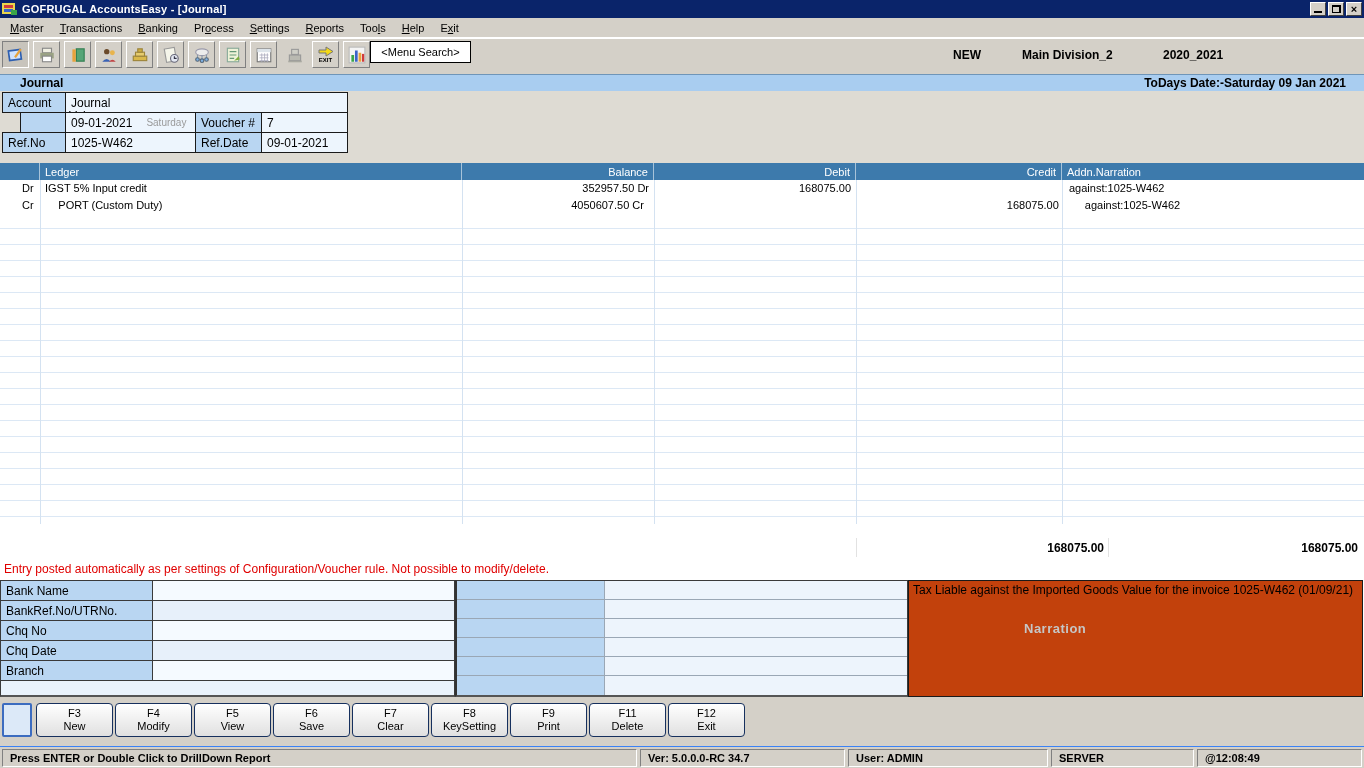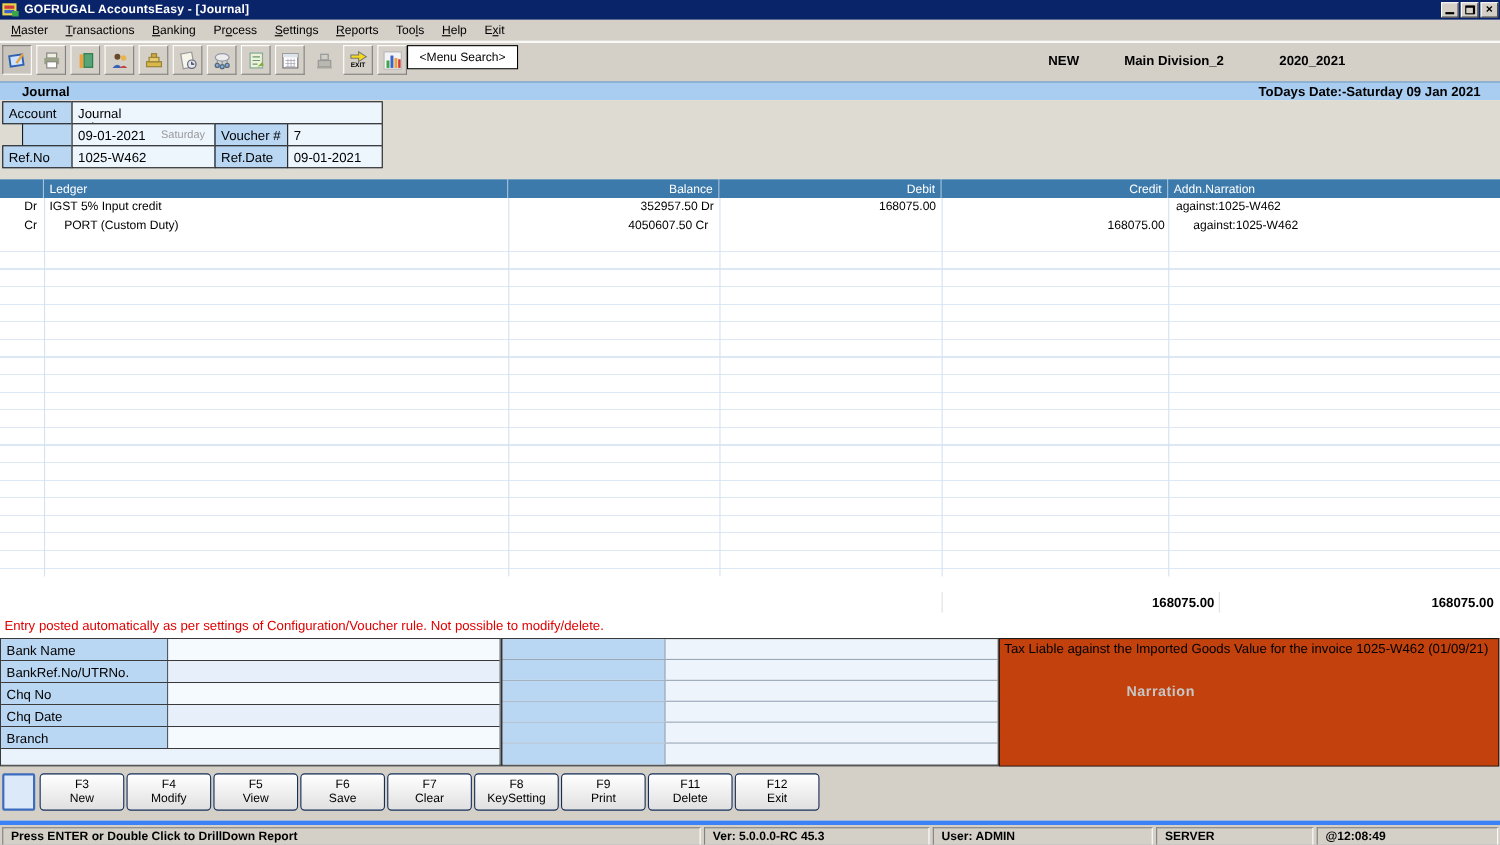--- a/index.html
+++ b/index.html
@@ -100,21 +100,21 @@
     font-weight:bold; color:#c6c6c6; letter-spacing:.5px; }
   
   .btnband { position:absolute; left:0; top:697px; width:1364px; height:49px; background:#d4d0c8; }
   .focusbtn { position:absolute; left:2px; top:6px; width:30px; height:34px;
     background:#dce9f8; border:2px solid #3c6cc0; border-radius:2px; }
   .fkey { position:absolute; top:6px; width:77px; height:34px;
     background:linear-gradient(#ffffff,#e0e0e0); border:1px solid #16305e; border-radius:4px;
     font-size:11px; text-align:center; padding-top:3px; line-height:13px; cursor:default; }
   
   .statusbar { position:absolute; left:0; top:746px; width:1364px; height:22px;
-    background:#d4d0c8; border-top:4px solid #3b82f6; }
+    background:#d4d0c8; border-top:1px solid #3b82f6; }
   .seg { position:absolute; top:2px; height:18px; border:1px solid;
     border-color:#808080 #ffffff #ffffff #808080; display:flex; align-items:center;
     padding-left:7px; font-size:11px; font-weight:bold; }
   .seg1{ left:2px; width:635px; } .seg2{ left:640px; width:205px; }
   .seg3{ left:848px; width:200px; } .seg4{ left:1051px; width:143px; }
   .seg5{ left:1197px; width:165px; }
 </style>
 </head>
 <body>
 
@@ -406,19 +406,19 @@
         <div>Delete</div>
       </div>
     <div class="fkey" style="left:668px;">
         <div>F12</div>
         <div>Exit</div>
       </div>
   </div>
 
   <div class="statusbar">
     <div class="seg seg1">Press ENTER or Double Click to DrillDown Report</div>
-    <div class="seg seg2">Ver: 5.0.0.0-RC 45.3</div>
+    <div class="seg seg2">Ver: 5.0.0.0-RC 34.7</div>
     <div class="seg seg3">User: ADMIN</div>
     <div class="seg seg4">SERVER</div>
     <div class="seg seg5">@12:08:49</div>
   </div>
 
 </div>
 
 </body></html>

